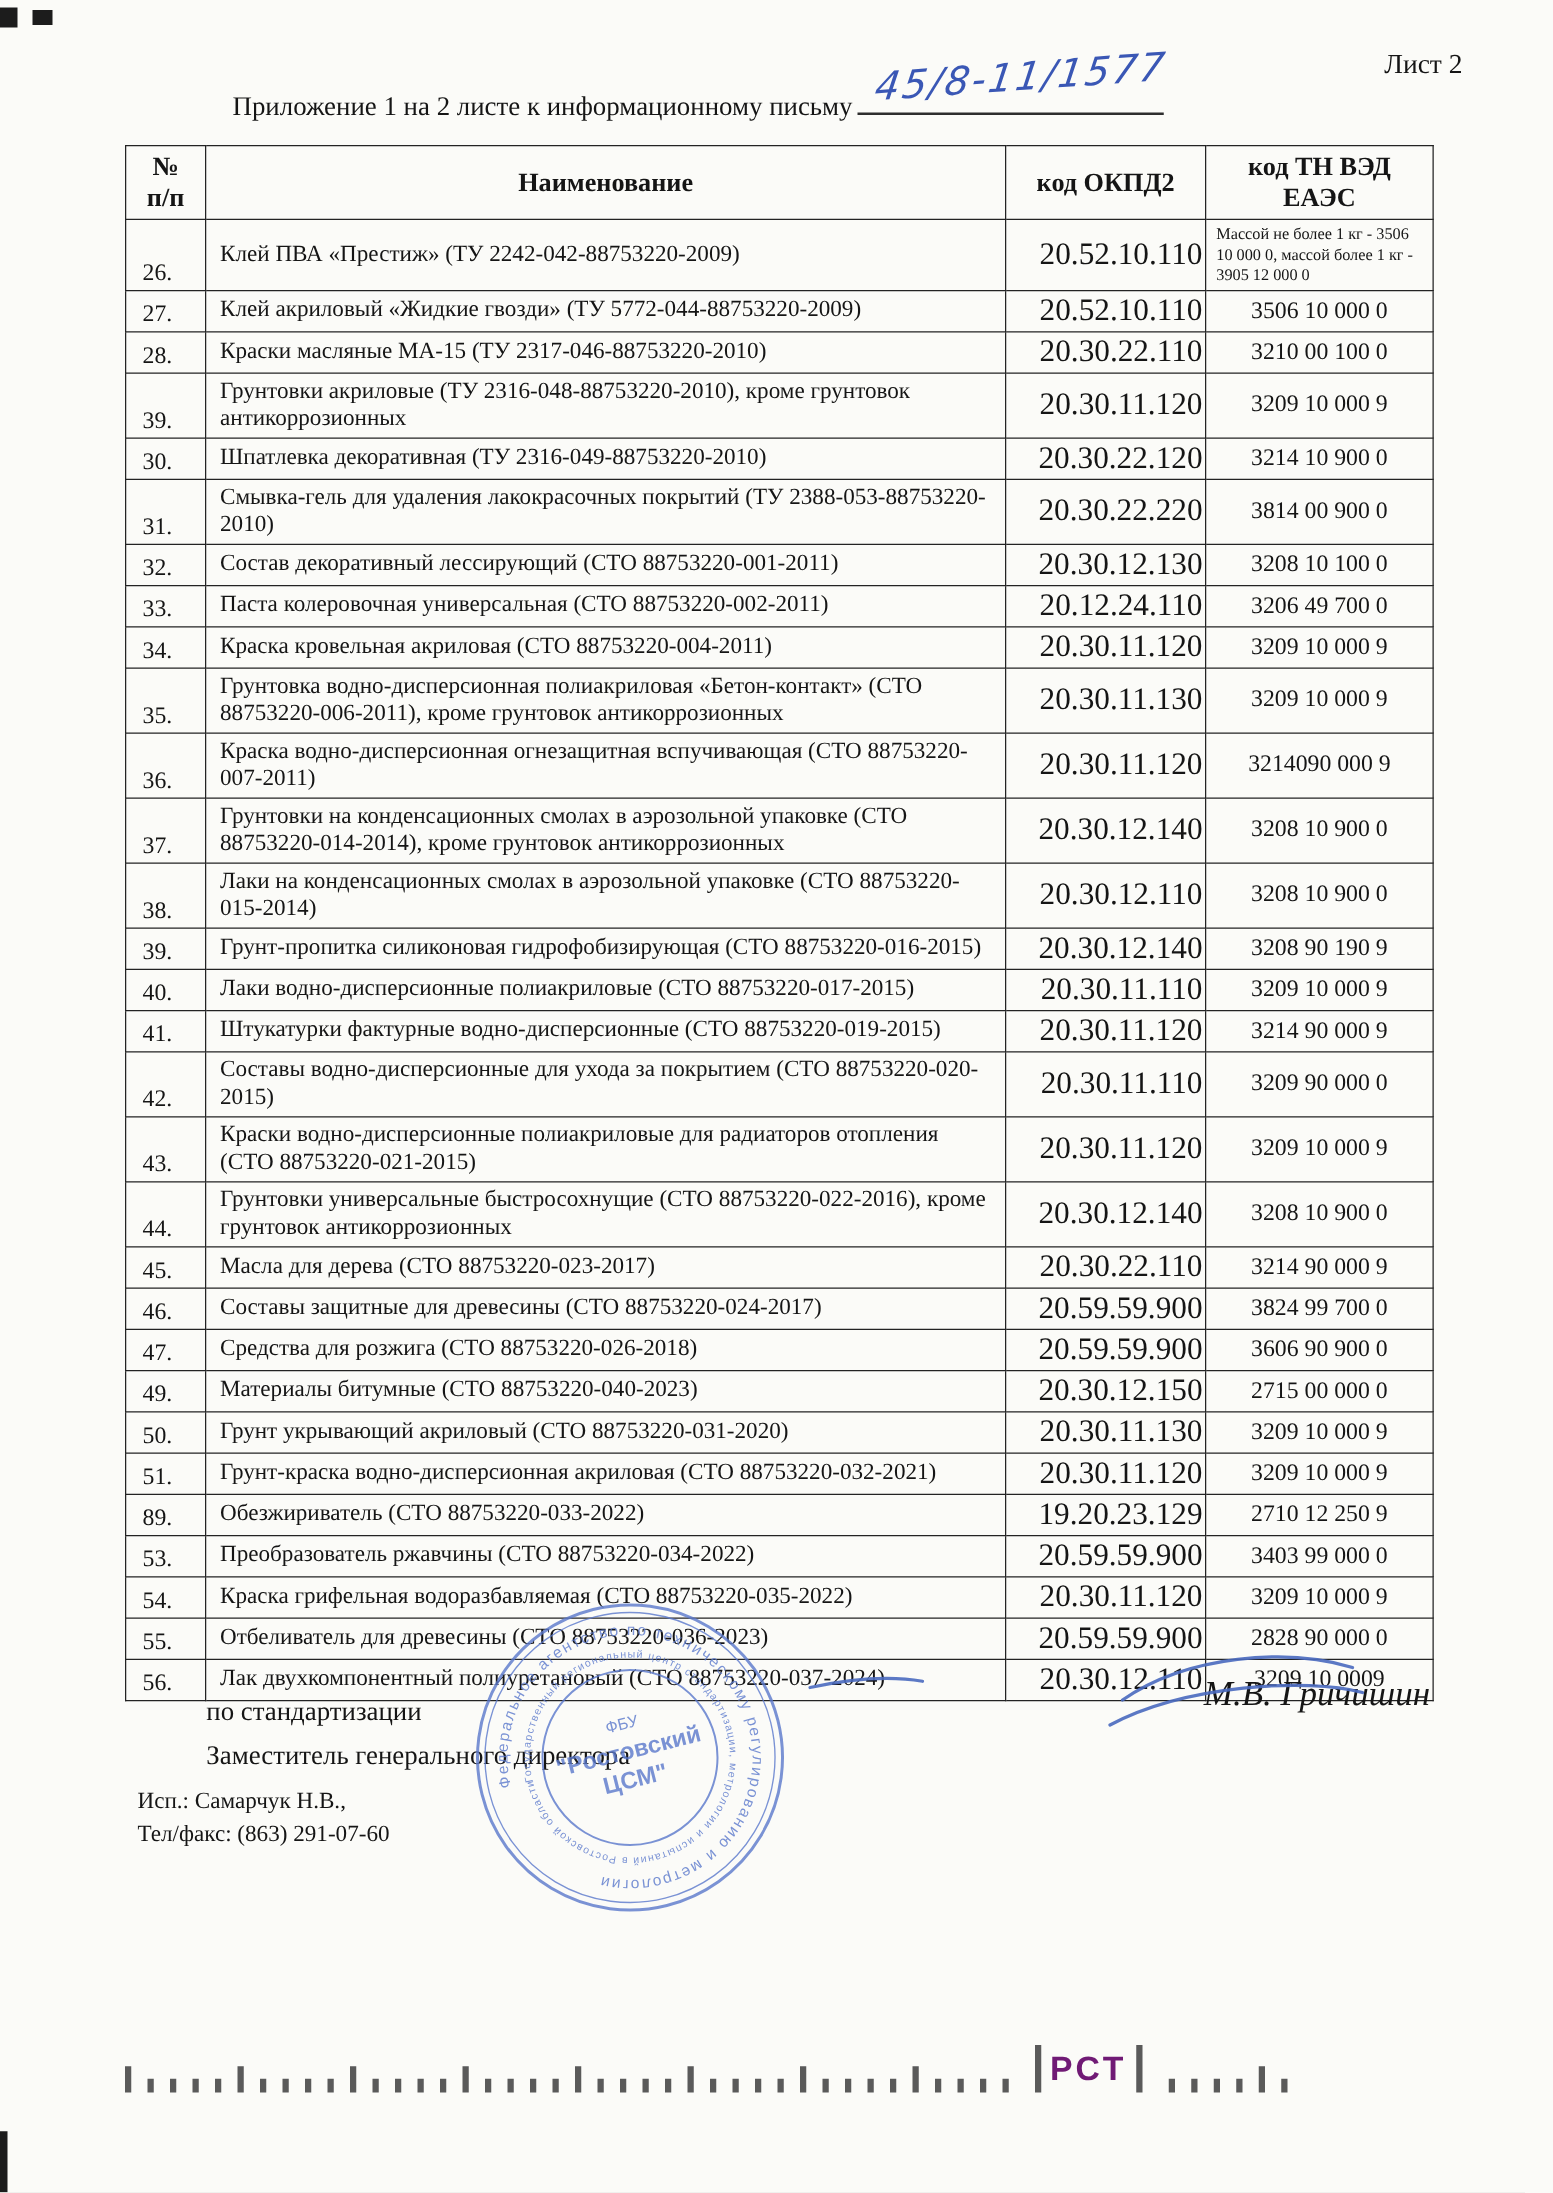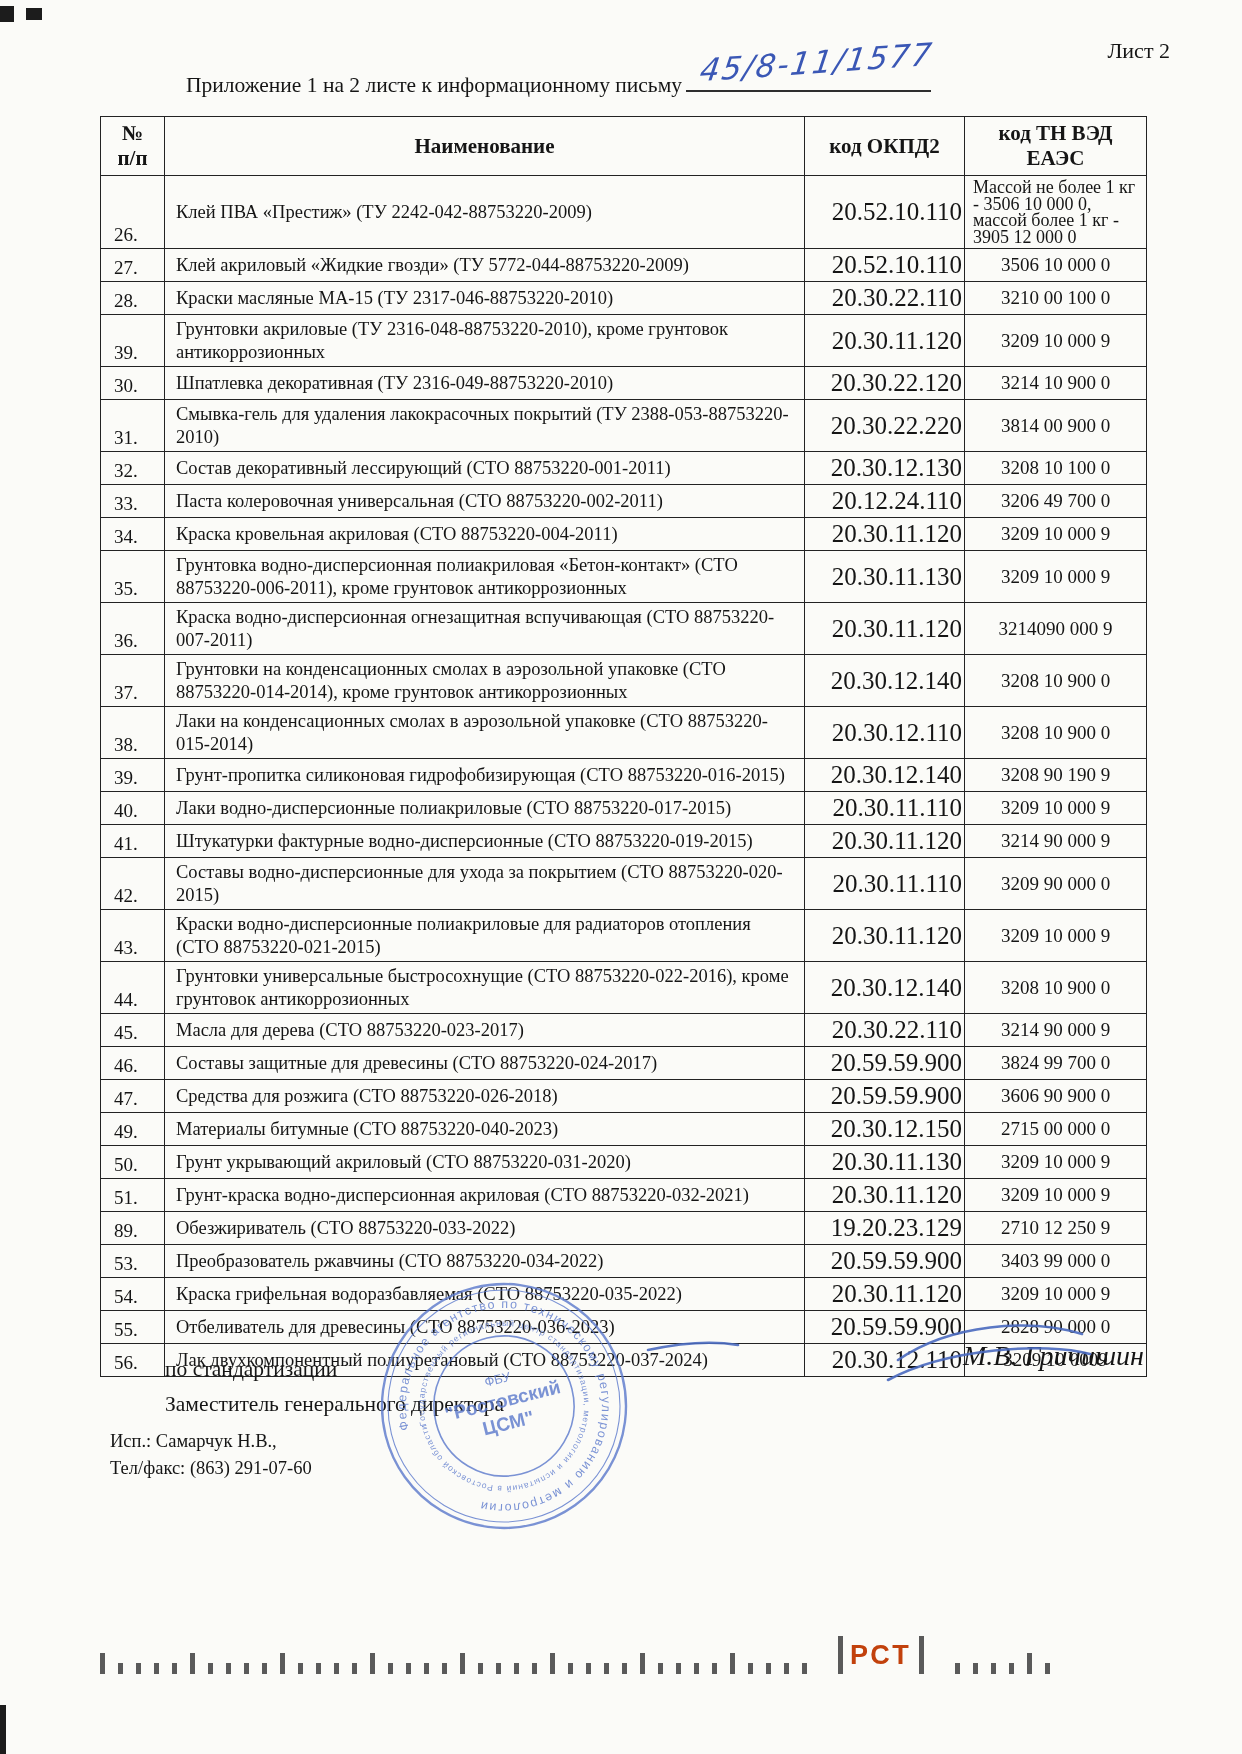--- a/index.html
+++ b/index.html
@@ -20,38 +20,38 @@
              transform:rotate(-4deg) skewX(-12deg);white-space:nowrap;}
 
   table.doc{position:absolute;top:116px;left:100px;width:1046px;border-collapse:collapse;table-layout:fixed;}
   .doc th,.doc td{border:1.7px solid #232323;}
   .doc th{font-size:21px;font-weight:bold;padding:4px 2px;line-height:25px;}
   .doc td{font-size:18.5px;}
   td.col-num{vertical-align:bottom;padding:2px 2px 2px 13px;font-size:19px;}
   td.col-name{padding:3px 8px 3px 11px;line-height:22.5px;}
   td.col-okpd{text-align:right;font-size:25px;padding:2px;}
   td.col-tnved{text-align:center;font-size:19px;padding:2px;}
-  td.tnved-small{font-size:18px;line-height:16.5px;text-align:left;padding:3px 4px 3px 8px;vertical-align:top;}
+  td.tnved-small{font-size:13px;line-height:16.5px;text-align:left;padding:3px 4px 3px 8px;vertical-align:top;}
 
   .signer-block{position:absolute;top:1352px;left:165px;font-size:21.5px;line-height:35px;}
   .signer-name{position:absolute;top:1340px;right:98px;font-size:28px;font-style:italic;}
   .executor{position:absolute;top:1428px;left:110px;font-size:18.5px;line-height:27px;}
 
   .stamp{position:absolute;top:1280px;left:378px;width:252px;height:252px;
          opacity:.8;transform:rotate(-14deg);pointer-events:none;}
   .signature-svg{position:absolute;top:1308px;left:630px;pointer-events:none;}
 
   .barcode{position:absolute;top:1634px;left:100px;display:flex;align-items:flex-end;gap:13px;height:40px;}
   .bar{width:5px;background:#5a5a5a;}
   .bar.tall{height:21px;}
   .bar.short{height:11px;}
   .rst{display:flex;align-items:center;height:38px;border-left:5px solid #5a5a5a;
-       border-right:5px solid #5a5a5a;padding:0 7px;margin:0 18px;
+       border-right:5px solid #5a5a5a;padding:0 7px;margin:0 8px;
        font-family:"Liberation Sans",sans-serif;font-weight:bold;font-size:27px;
-       letter-spacing:3px;color:#c2410c;}
+       letter-spacing:3px;color:#701a75;}
 </style>
 </head>
 <body>
 
 <div class="page">
 
   <div class="artifact a1"></div>
   <div class="artifact a2"></div>
   <div class="artifact a3"></div>
 

